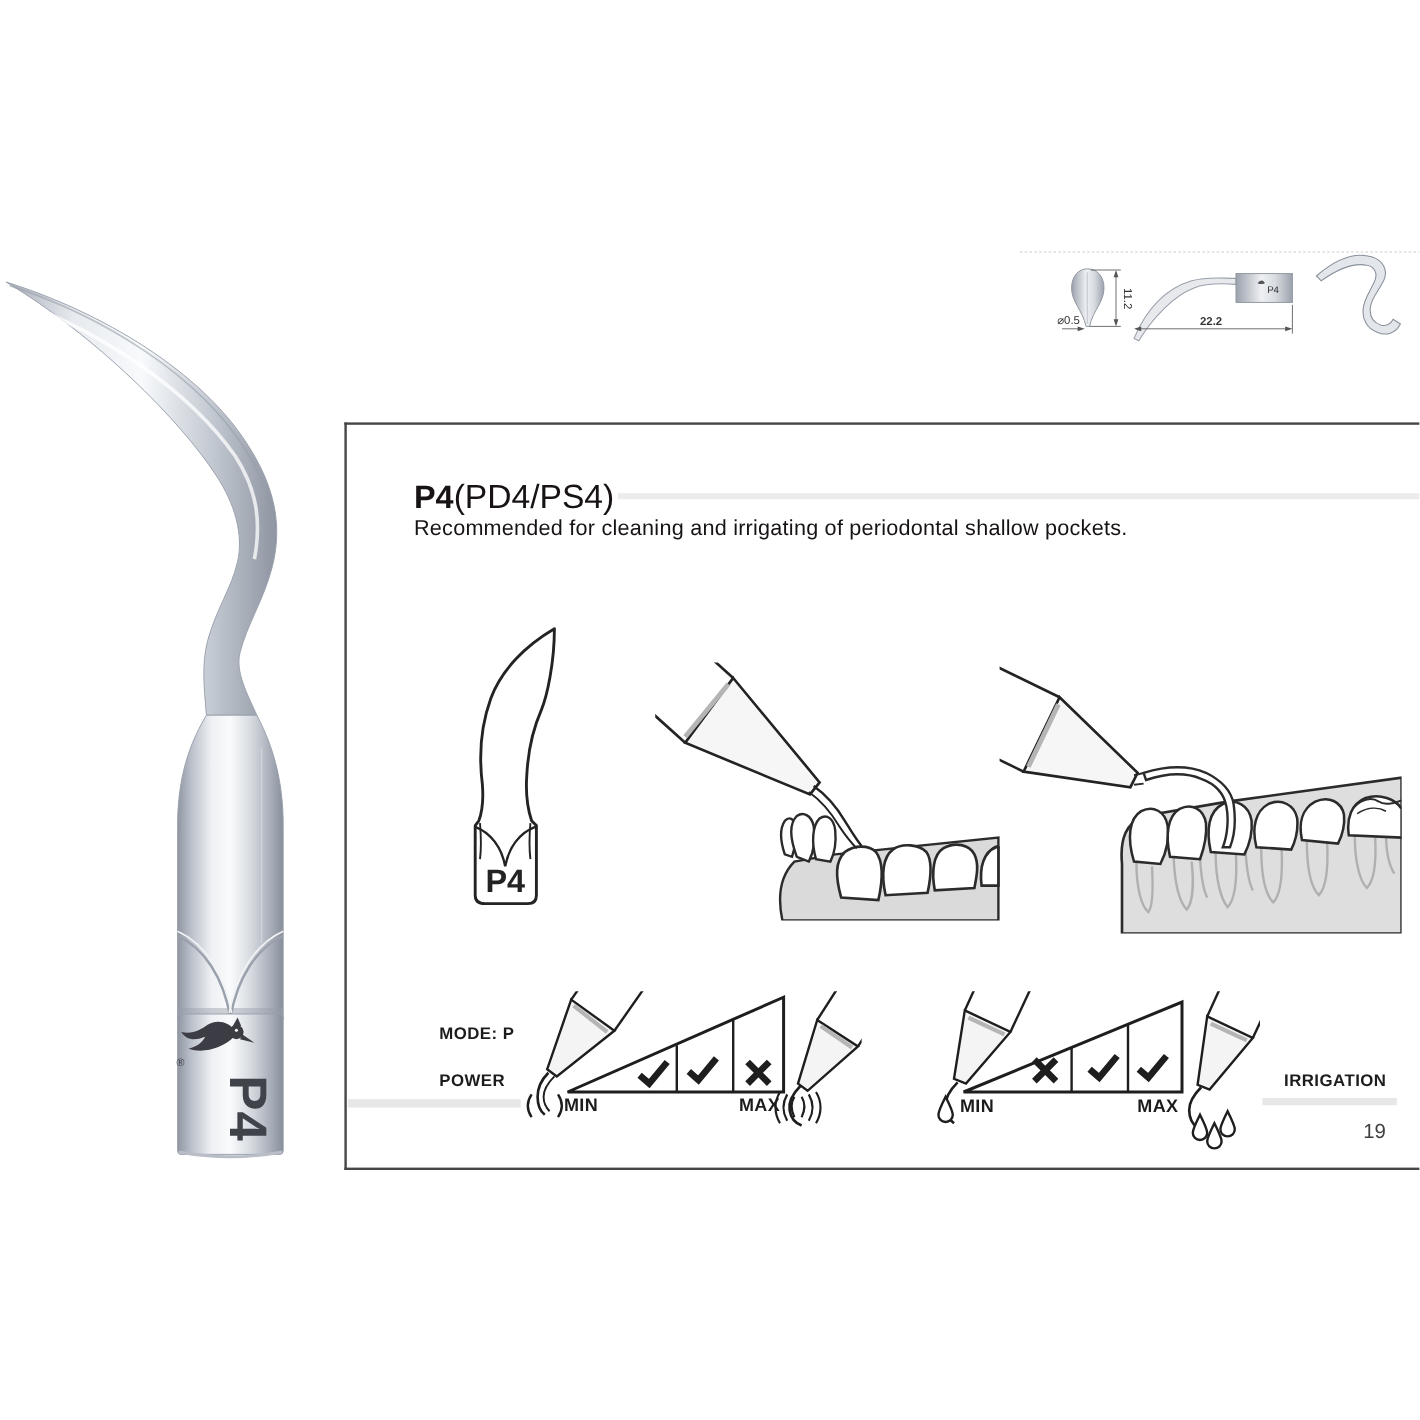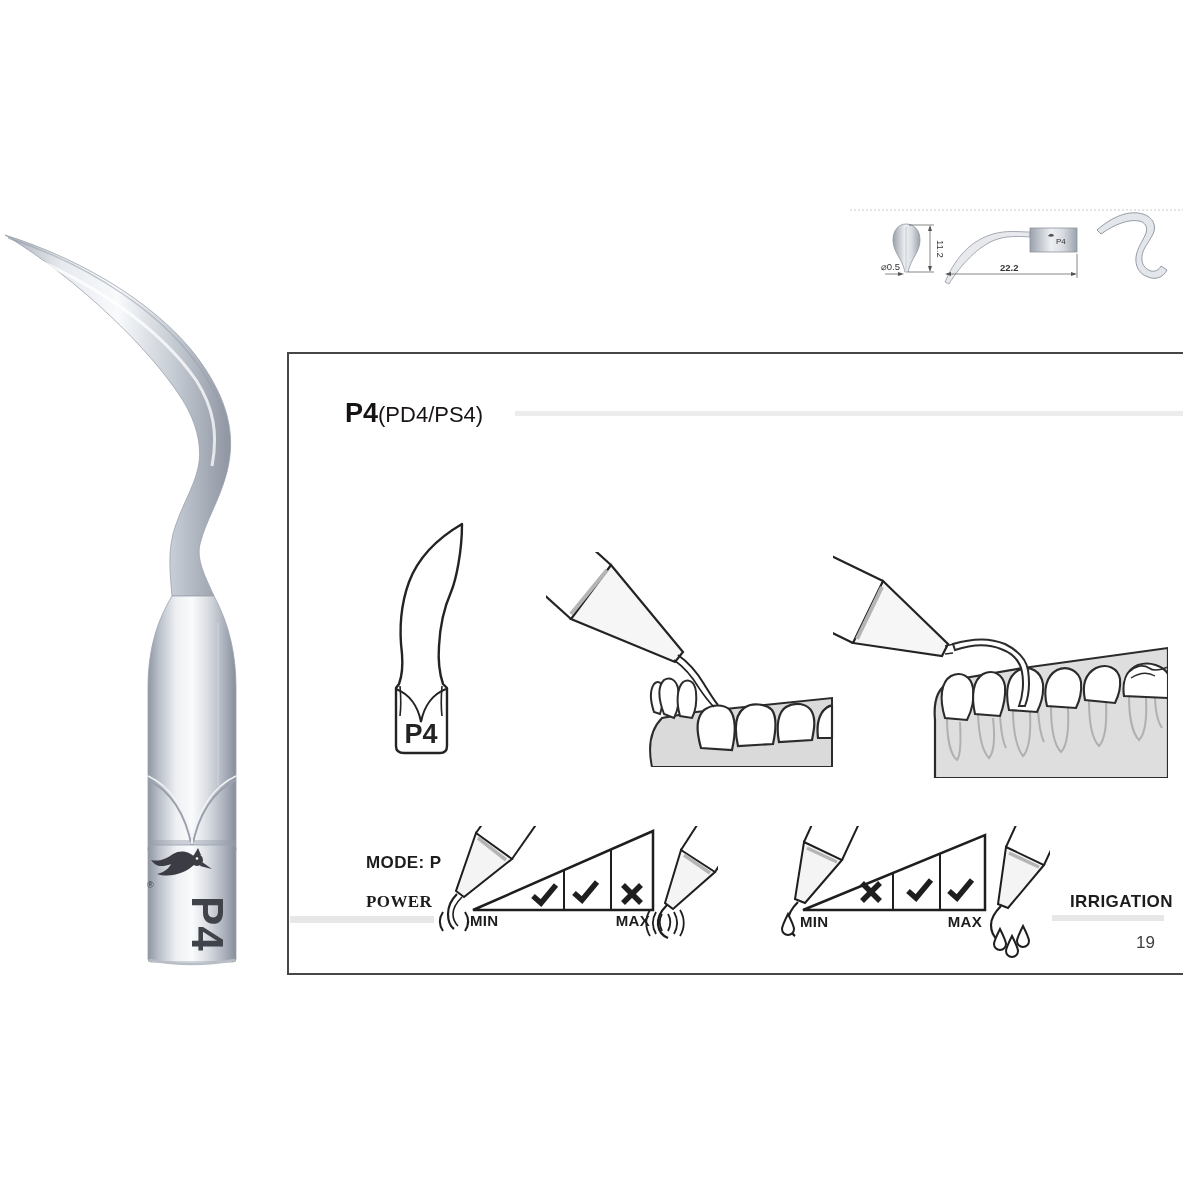--- a/index.html
+++ b/index.html
@@ -2,24 +2,24 @@
 <html><head>
 <meta charset="utf-8">
 <style>
   html,body{margin:0;padding:0;background:#fff;}
   .canvas{position:relative;width:1183px;height:1183px;background:#ffffff;overflow:hidden;
           font-family:"Liberation Sans", sans-serif;color:#1d1d1d;}
   .abs{position:absolute;}
   .content-box{border-top:2px solid #474747;border-left:2px solid #474747;border-bottom:2px solid #474747;}
   .title-row{white-space:nowrap;z-index:3;}
   .title-model{font-size:27px;font-weight:bold;letter-spacing:0px;color:#171314;}
-  .title-variants{font-size:22px;color:#171314;}
+  .title-variants{font-size:28px;color:#171314;}
   .title-rule{background:#ececec;height:5px;z-index:1;}
   .descr{font-size:18px;color:#171314;letter-spacing:.2px;}
-  .lbl{font-size:17px;font-weight:bold;color:#1c1c1c;letter-spacing:.4px;}
+  .lbl{font-size:14px;font-weight:bold;color:#1c1c1c;letter-spacing:.4px;}
   .gray-band{background:#e7e7e7;}
   .page-num{font-size:17px;color:#404040;}
   svg text{font-family:"Liberation Sans", sans-serif;}
   .dim{font-size:9.5px;fill:#333;}
   .minmax{font-size:15px;font-weight:bold;fill:#1c1c1c;letter-spacing:.3px;}
 </style>
 </head>
 <body>
 
 <div class="canvas">
@@ -123,20 +123,21 @@
          C 310,76 314,74 316,70 L 322,74 C 318,82 310,84 303,81 C 294,78 290,70 291,61 C 292,52 298,45 301,37
          C 303,31 300,26 294,25 C 284,23 270,28 256,38 Z" fill="#e3e6ea" stroke="#8a919c" stroke-width="0.9"></path>
   </svg>
 
   <div class="abs content-box" style="left:287px;top:352px;width:896px;height:619px;"></div>
 
   <div class="abs title-rule" style="left:515px;top:411px;width:668px;"></div>
   <div class="abs title-row" style="left:345px;top:398px;">
     <span class="title-model">P4</span><span class="title-variants">(PD4/PS4)</span>
   </div>
+  <div class="abs descr" style="left:345px;top:430px;">Recommended for cleaning and irrigating of periodontal shallow pockets.</div>
 
   <svg class="abs" style="left:376px;top:512px;" width="94" height="252" viewBox="0 0 94 252">
     <path d="M 86,12 C 62,26 42,46 33,70 C 25,92 23,118 26,142 C 27,155 26,164 23,172
              L 20,176 L 20,234 Q 20,241 28,241 L 64,241 Q 71,241 71,234 L 71,176 L 67,172
              C 63,160 62,148 63,134 C 64,114 68,96 75,80 C 80,68 86,40 86,12 Z" fill="#ffffff" stroke="#232323" stroke-width="2.4" stroke-linejoin="round"></path>
     <path d="M 20,177 C 33,182 42,194 45,210 C 48,194 57,182 70,177" fill="none" stroke="#232323" stroke-width="2"></path>
     <path d="M 24,174 C 25,186 25,196 24,204 M 66,174 C 65,186 65,196 66,204" fill="none" stroke="#232323" stroke-width="1.6"></path>
     <text x="45" y="231" text-anchor="middle" font-size="27" font-weight="bold" fill="#232323">P4</text>
   </svg>
 
@@ -197,21 +198,21 @@
       <line x1="49" y1="37" x2="24" y2="89" stroke="#b5b5b5" stroke-width="4"></line>
       <line x1="50" y1="31" x2="-20" y2="-3" stroke="#232323" stroke-width="2.2"></line>
       <line x1="20" y1="93" x2="-50" y2="59" stroke="#232323" stroke-width="2.2"></line>
       <path d="M 120,94 C 140,88 158,88 172,94 C 184,100 193,108 195,120 C 197,134 196,146 192,156
                L 186,156 C 190,146 191,132 189,122 C 187,111 179,103 168,99 C 156,94 140,94 122,100 Z" fill="#ffffff" stroke="#2b2b2b" stroke-width="2"></path>
       <path d="M 112,96 L 121,94 M 112,104 L 120,103" stroke="#2b2b2b" stroke-width="1.6"></path>
     </g>
   </svg>
 
   <div class="abs lbl" style="left:366px;top:853px;">MODE: P</div>
-  <div class="abs lbl" style="left:366px;top:892px;font-family:Liberation Serif, serif;">POWER</div>
+  <div class="abs lbl" style="left:366px;top:892px;">POWER</div>
   <div class="abs gray-band" style="left:290px;top:916px;width:144px;height:7px;"></div>
 
   <svg class="abs" style="left:436px;top:826px;" width="282" height="138" viewBox="0 0 282 138">
 
     <g>
       <polygon points="40,7 76,33 28,71 20,65" fill="#f4f4f4" stroke="#1e1e1e" stroke-width="2"></polygon>
       <line x1="70" y1="34" x2="42" y2="12" stroke="#b5b5b5" stroke-width="3.5"></line>
       <line x1="76" y1="33" x2="104" y2="-7" stroke="#1e1e1e" stroke-width="2"></line>
       <line x1="40" y1="7" x2="66" y2="-30" stroke="#1e1e1e" stroke-width="2"></line>
       <path d="M 21,68 C 15,74 12,80 12,88 C 12,95 14,100 18,103" fill="none" stroke="#1e1e1e" stroke-width="2.2"></path>

